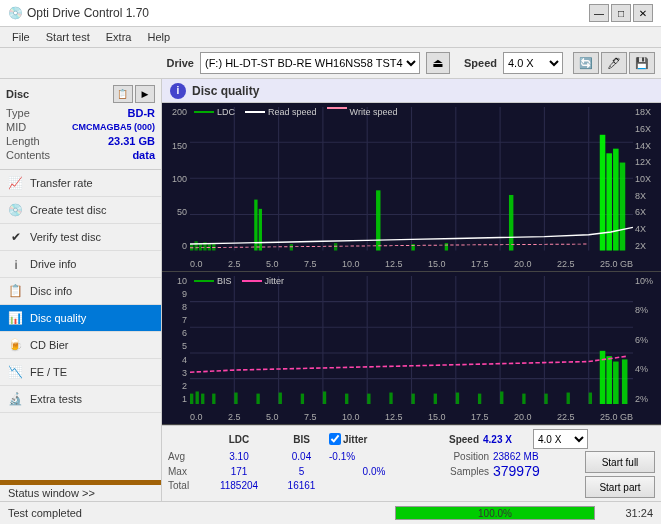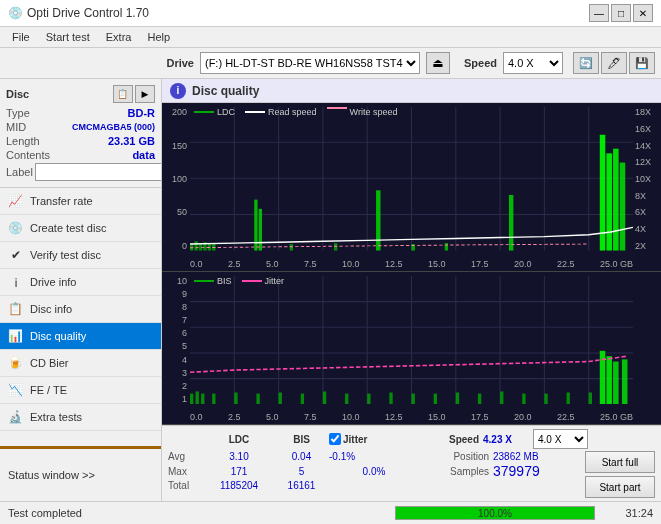--- a/index.html
+++ b/index.html
@@ -43,21 +43,21 @@
     .disc-info-value { color: #0000cc; font-size: 11px; font-weight: bold; }
     
     .label-row { display: flex; align-items: center; gap: 2px; margin-top: 2px; }
     .label-input { height: 18px; border: 1px solid #999; background: white; flex: 1; font-size: 11px; }
 
     .sidebar-menu { display: flex; flex-direction: column; flex: 1; }
     .sidebar-item { display: flex; align-items: center; padding: 5px 8px; cursor: pointer; border-bottom: 1px solid #ddd; font-size: 11px; color: #333; gap: 6px; }
     .sidebar-item.active { background: #0078d7; color: white; }
     .sidebar-item .item-icon { width: 16px; height: 16px; display: flex; align-items: center; justify-content: center; font-size: 12px; flex-shrink: 0; }
 
-    .status-bar-sidebar { display: flex; align-items: center; padding: 20px 8px; border-top: 3px solid #a16207; background: #f0f0f0; font-size: 11px; color: #333; cursor: pointer; }
+    .status-bar-sidebar { display: flex; align-items: center; padding: 2px 8px; border-top: 5px solid #a16207; background: #f0f0f0; font-size: 11px; color: #333; cursor: pointer; }
 
     
     .content-area { flex: 1; display: flex; flex-direction: column; background: white; overflow: hidden; }
     
     .disc-quality-header { background: #e8e8f8; border-bottom: 1px solid #ccc; padding: 3px 8px; display: flex; align-items: center; gap: 6px; height: 24px; }
     .disc-quality-icon { width: 16px; height: 16px; background: #4444cc; border-radius: 50%; display: flex; align-items: center; justify-content: center; color: white; font-size: 10px; font-weight: bold; }
     .disc-quality-title { font-size: 12px; font-weight: bold; color: #333; }
 
     
     .charts-container { flex: 1; display: flex; flex-direction: column; padding: 0; overflow: hidden; }
@@ -135,25 +135,20 @@
           <span class="disc-info-value" style="font-size:9px;">CMCMAGBA5 (000)</span>
         </div>
         <div class="disc-info-row">
           <span class="disc-info-label">Length</span>
           <span class="disc-info-value">23.31 GB</span>
         </div>
         <div class="disc-info-row">
           <span class="disc-info-label">Contents</span>
           <span class="disc-info-value">data</span>
         </div>
-        <div class="label-row">
-          <span class="disc-info-label">Label</span>
-          <input class="label-input" type="text" style="">
-
-        </div>
       </div>
 
       <div class="sidebar-menu">
         <div class="sidebar-item">
           <span class="item-icon">📈</span>
           <span>Transfer rate</span>
         </div>
         <div class="sidebar-item">
           <span class="item-icon">💿</span>
           <span>Create test disc</span>
@@ -307,20 +302,27 @@
             <span style="font-size:9px;color:#aaa;">8</span>
             <span style="font-size:9px;color:#aaa;">7</span>
             <span style="font-size:9px;color:#aaa;">6</span>
             <span style="font-size:9px;color:#aaa;">5</span>
             <span style="font-size:9px;color:#aaa;">4</span>
             <span style="font-size:9px;color:#aaa;">3</span>
             <span style="font-size:9px;color:#aaa;">2</span>
             <span style="font-size:9px;color:#aaa;">1</span>
           </div>
 
+          <div style="position:absolute; right:0; top:4px; bottom:20px; width:28px; display:flex; flex-direction:column; justify-content:space-between; align-items:flex-start; padding-left:2px; z-index:5;">
+            <span style="font-size:9px;color:#aaa;">10%</span>
+            <span style="font-size:9px;color:#aaa;">8%</span>
+            <span style="font-size:9px;color:#aaa;">6%</span>
+            <span style="font-size:9px;color:#aaa;">4%</span>
+            <span style="font-size:9px;color:#aaa;">2%</span>
+          </div>
 
           <svg style="position:absolute; left:28px; top:4px; right:28px; bottom:20px; width:calc(100% - 56px); height:calc(100% - 24px);" viewBox="0 0 400 120" preserveAspectRatio="none">
 
             <line x1="0" y1="24" x2="400" y2="24" stroke="#2a2a4a" stroke-width="1"></line>
             <line x1="0" y1="48" x2="400" y2="48" stroke="#2a2a4a" stroke-width="1"></line>
             <line x1="0" y1="72" x2="400" y2="72" stroke="#2a2a4a" stroke-width="1"></line>
             <line x1="0" y1="96" x2="400" y2="96" stroke="#2a2a4a" stroke-width="1"></line>
             <line x1="40" y1="0" x2="40" y2="120" stroke="#2a2a4a" stroke-width="1"></line>
             <line x1="80" y1="0" x2="80" y2="120" stroke="#2a2a4a" stroke-width="1"></line>
             <line x1="120" y1="0" x2="120" y2="120" stroke="#2a2a4a" stroke-width="1"></line>

